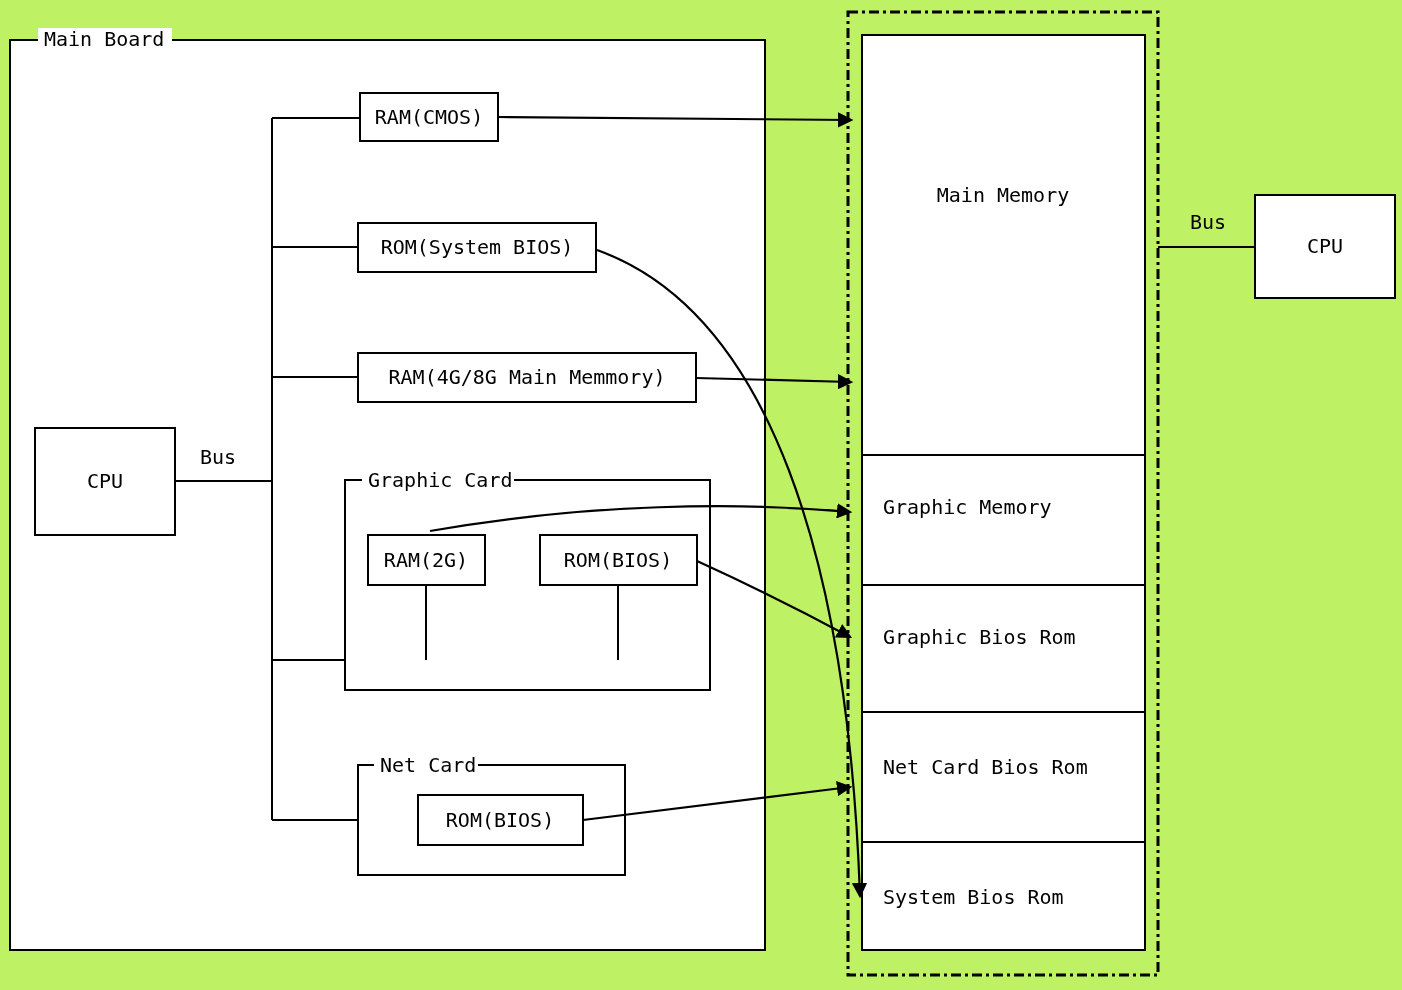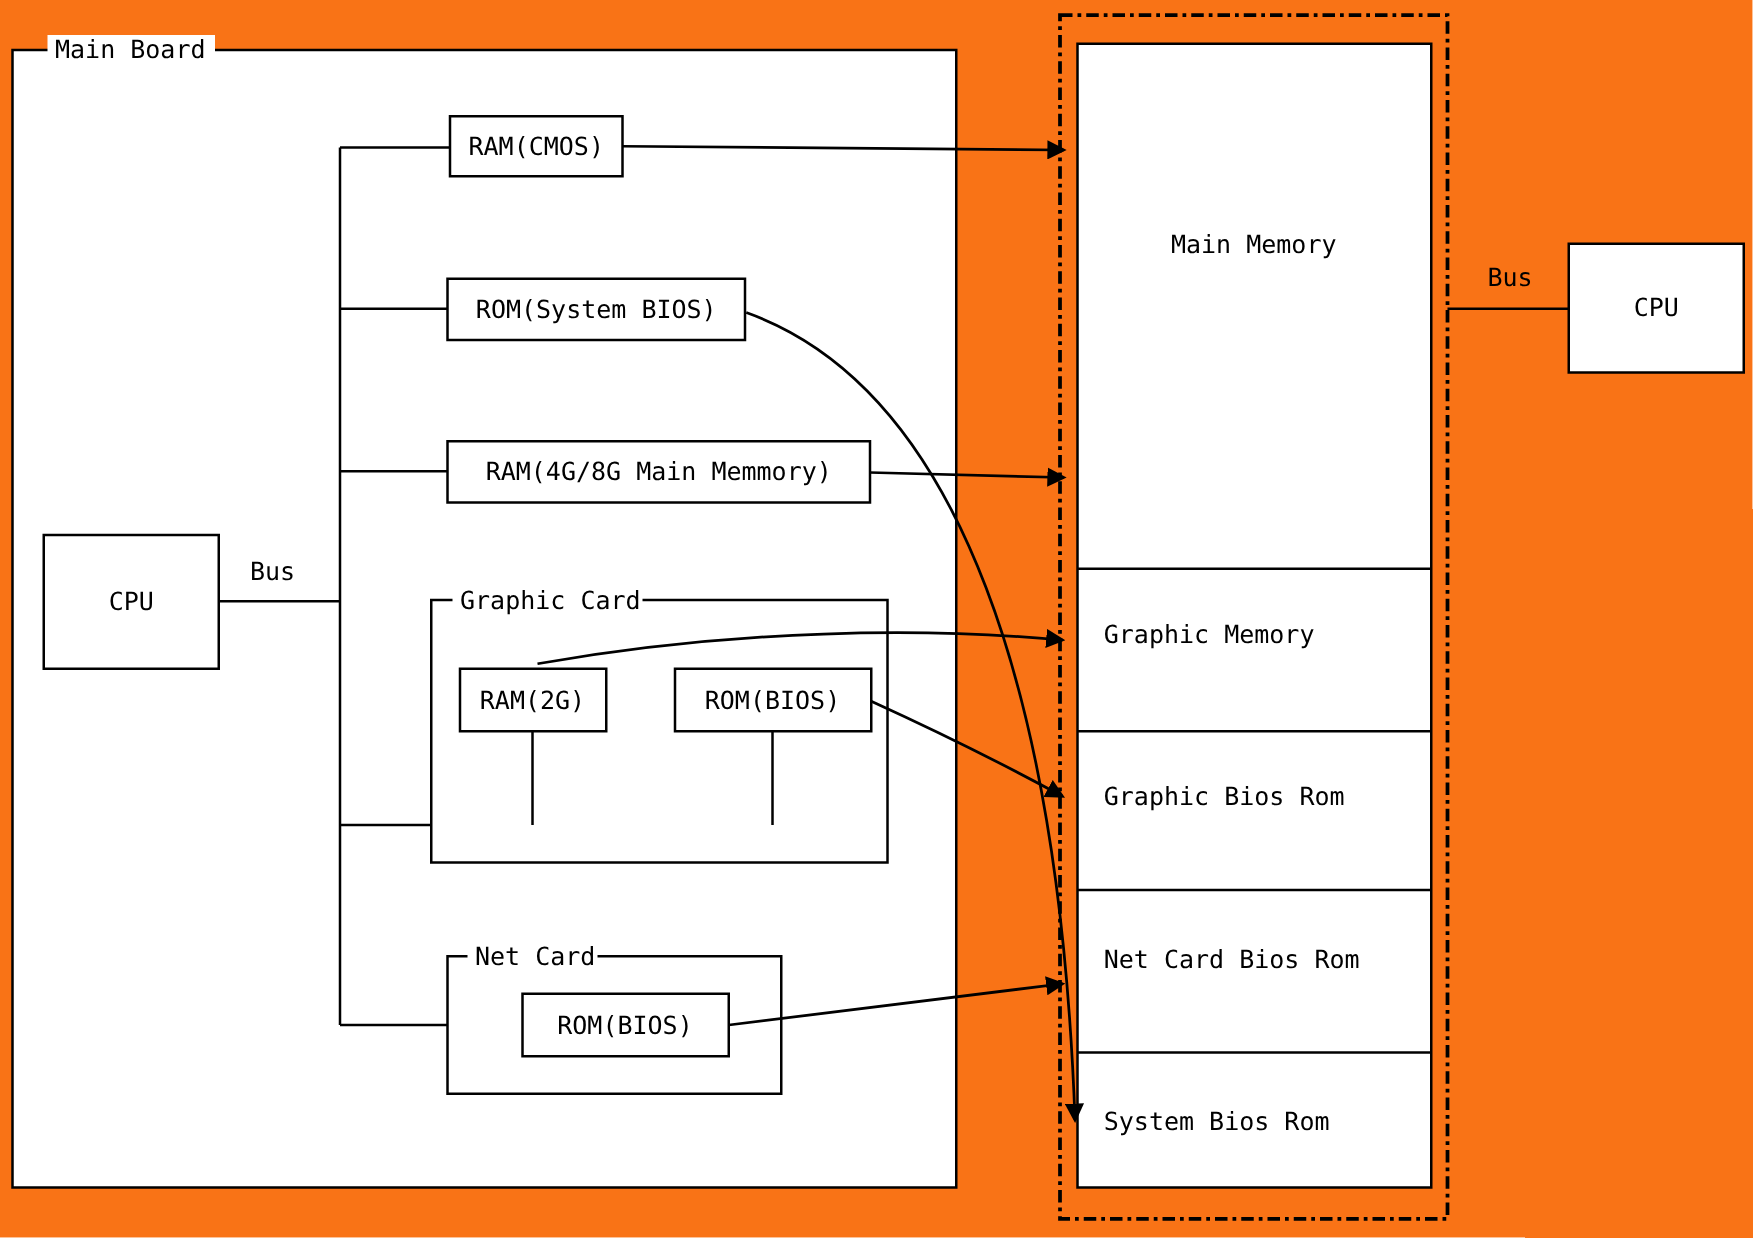--- a/index.html
+++ b/index.html
@@ -4,21 +4,21 @@
 <style>
   html, body {
     margin: 0;
     padding: 0;
     background: #ffffff;
   }
   .stage {
     position: relative;
     width: 1402px;
     height: 990px;
-    background: #f97316;
+    background: #bef264;
   }
   svg { display: block; }
   text {
     font-family: "DejaVu Sans Mono", "Liberation Mono", monospace;
     font-size: 20px;
     fill: #000000;
   }
   .box   { fill: #ffffff; stroke: #000000; stroke-width: 2; }
   .wire  { stroke: #000000; stroke-width: 2; fill: none; }
   .arrow { stroke: #000000; stroke-width: 2.2; fill: none; }

